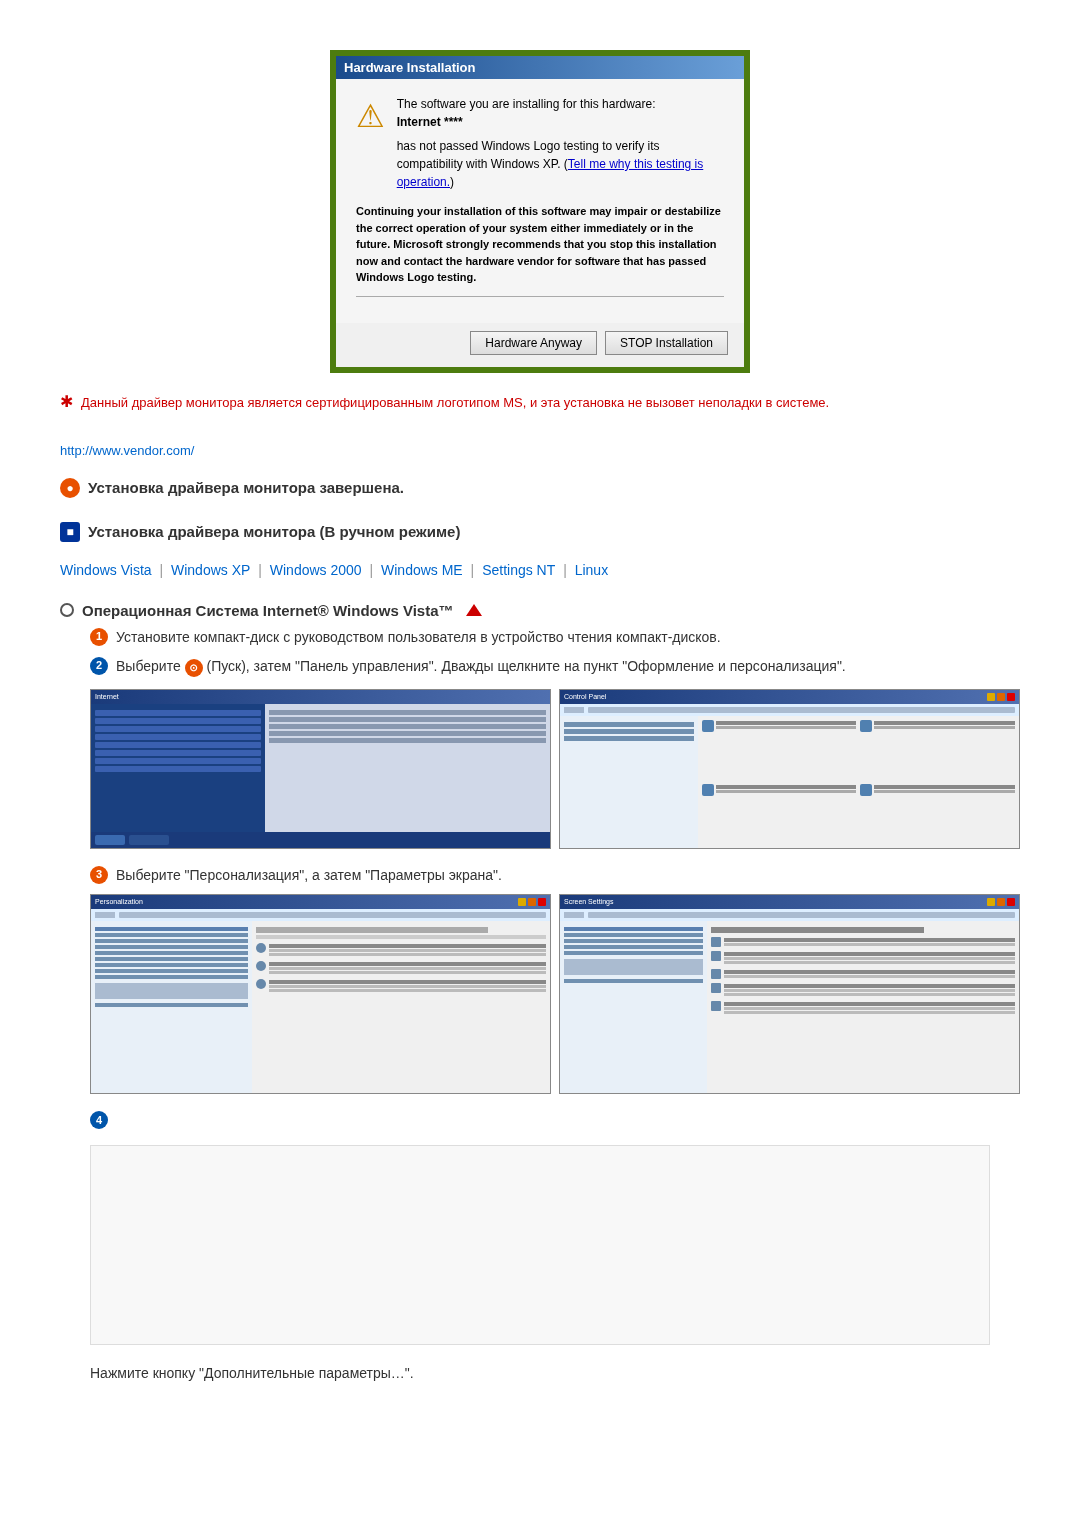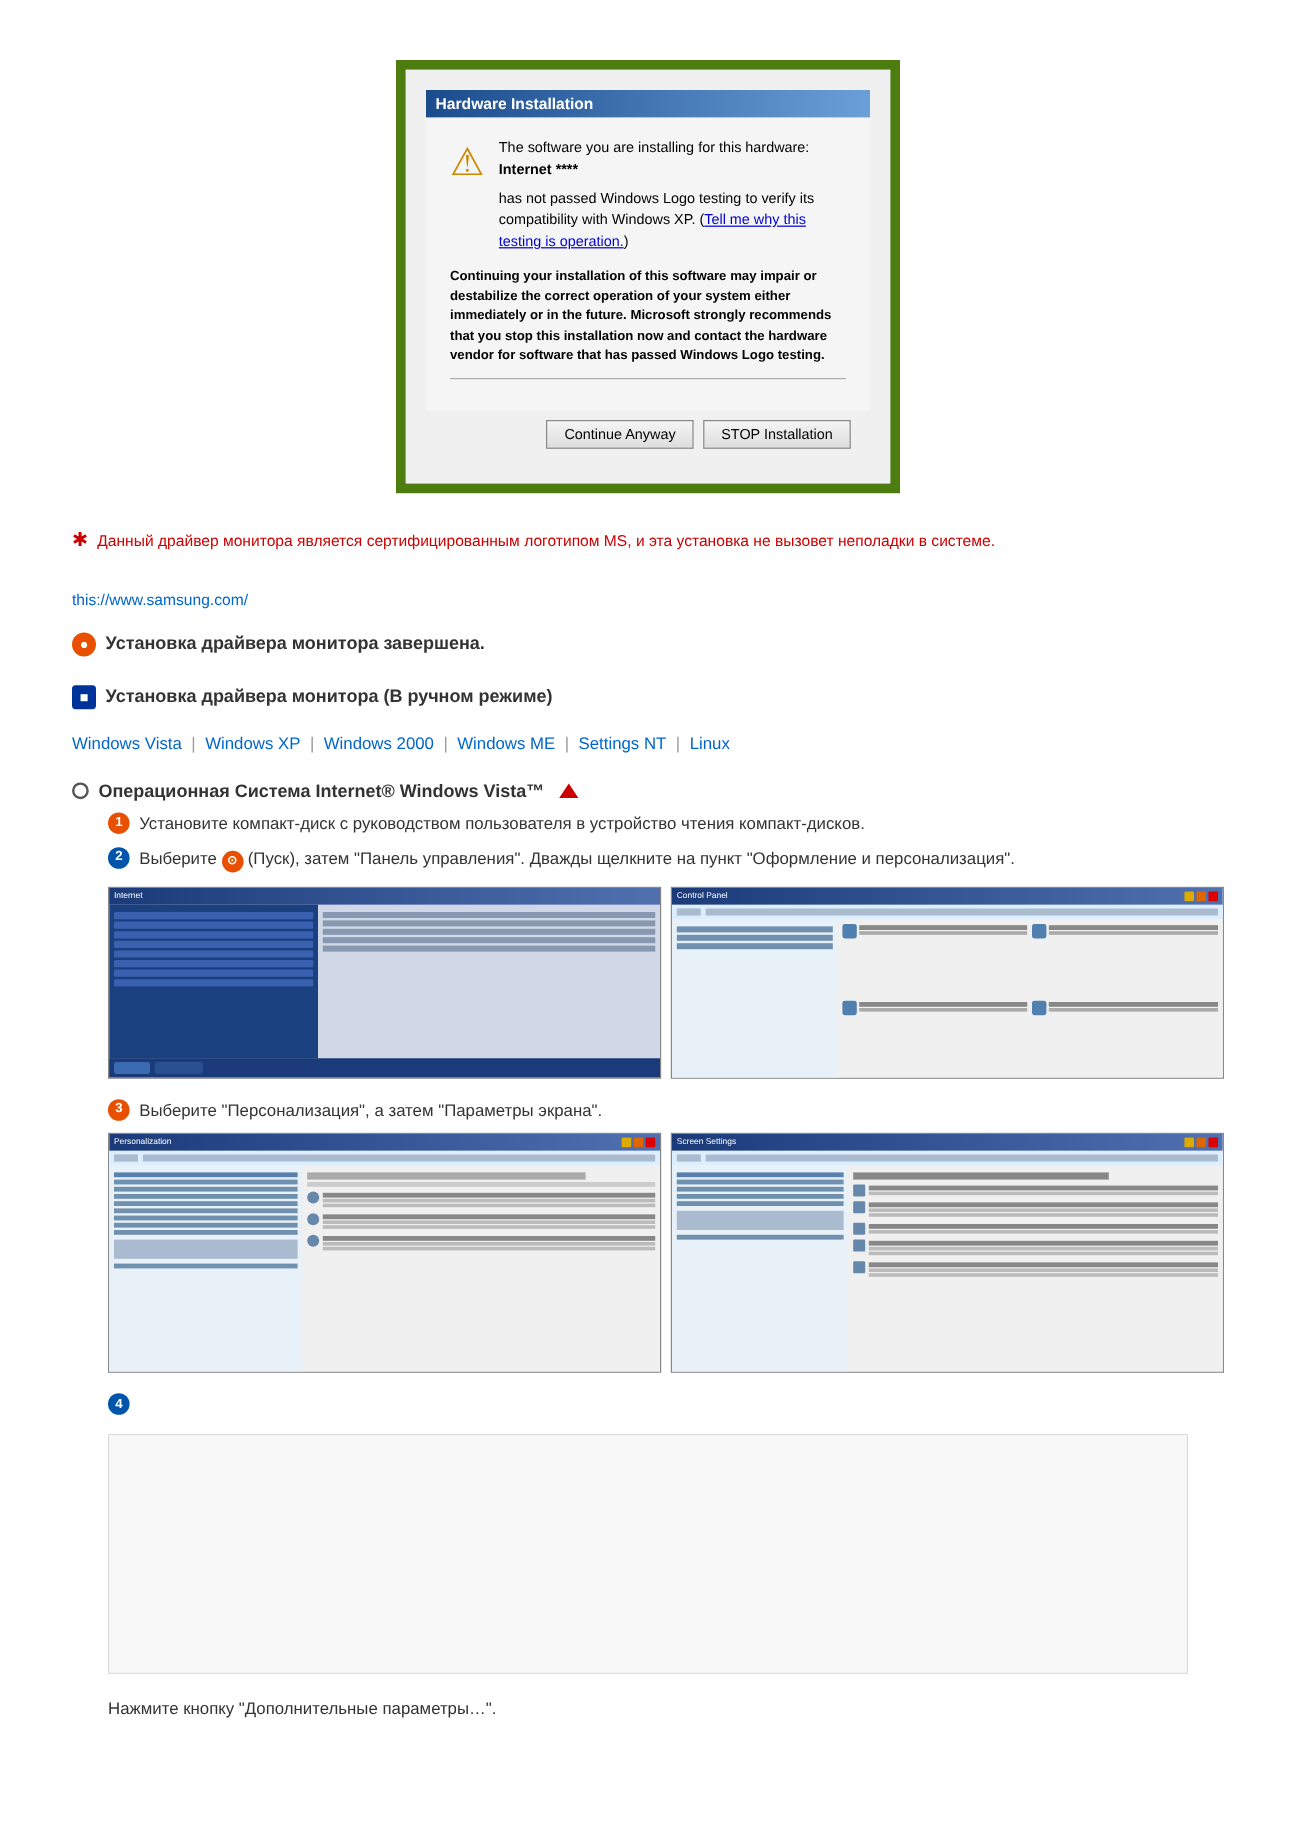--- a/index.html
+++ b/index.html
@@ -8,25 +8,25 @@
       font-family: Arial, sans-serif;
       font-size: 14px;
       color: #333;
       width: 1080px;
       min-height: 1528px;
       padding: 20px 60px;
     }
 
     
     .dialog-box {
-      border: 8px solid #4d7c0f;
+      border: 6px solid #4d7c0f;
       background: #f0f0f0;
       width: 420px;
-      margin: 30px auto 27px auto;
-      padding: 17px;
+      margin: 30px auto 16px auto;
+      padding: 0;
     }
     .dialog-title-bar {
       background: linear-gradient(to right, #1a4b8c, #6a9fd8);
       color: white;
       font-size: 13px;
       font-weight: bold;
       padding: 4px 8px;
     }
     .dialog-body {
       padding: 16px 20px;
@@ -242,31 +242,31 @@
       <div class="dialog-text-block">
         <span>The software you are installing for this hardware:</span>
         <span class="device-name">Internet ****</span>
         <span>has not passed Windows Logo testing to verify its compatibility with Windows XP. (<a class="dialog-link">Tell me why this testing is operation.</a>)</span>
       </div>
     </div>
     <div class="dialog-warning-text">Continuing your installation of this software may impair or destabilize the correct operation of your system either immediately or in the future. Microsoft strongly recommends that you stop this installation now and contact the hardware vendor for software that has passed Windows Logo testing.</div>
     <div class="dialog-hr"></div>
   </div>
   <div class="dialog-buttons">
-    <button class="dialog-btn">Continue Anyway</button>
+    <button class="dialog-btn">Hardware Anyway</button>
     <button class="dialog-btn">STOP Installation</button>
   </div>
 </div>
 
 <div class="note-section">
   <span class="asterisk">✱</span>
   <span>Данный драйвер монитора является сертифицированным логотипом MS, и эта установка не вызовет неполадки в системе.</span>
   <br>
   &nbsp;&nbsp;&nbsp;&nbsp;
-  <a class="note-link">this://www.samsung.com/</a>
+  <a class="note-link">http://www.vendor.com/</a>
 </div>
 
 <div class="step-complete">
   <div class="step-icon-green">●</div>
   <span>Установка драйвера монитора завершена.</span>
 </div>
 
 <div class="step-complete" style="margin-top:24px;">
   <div class="step-icon-blue">■</div>
   <span>Установка драйвера монитора (В ручном режиме)</span>

